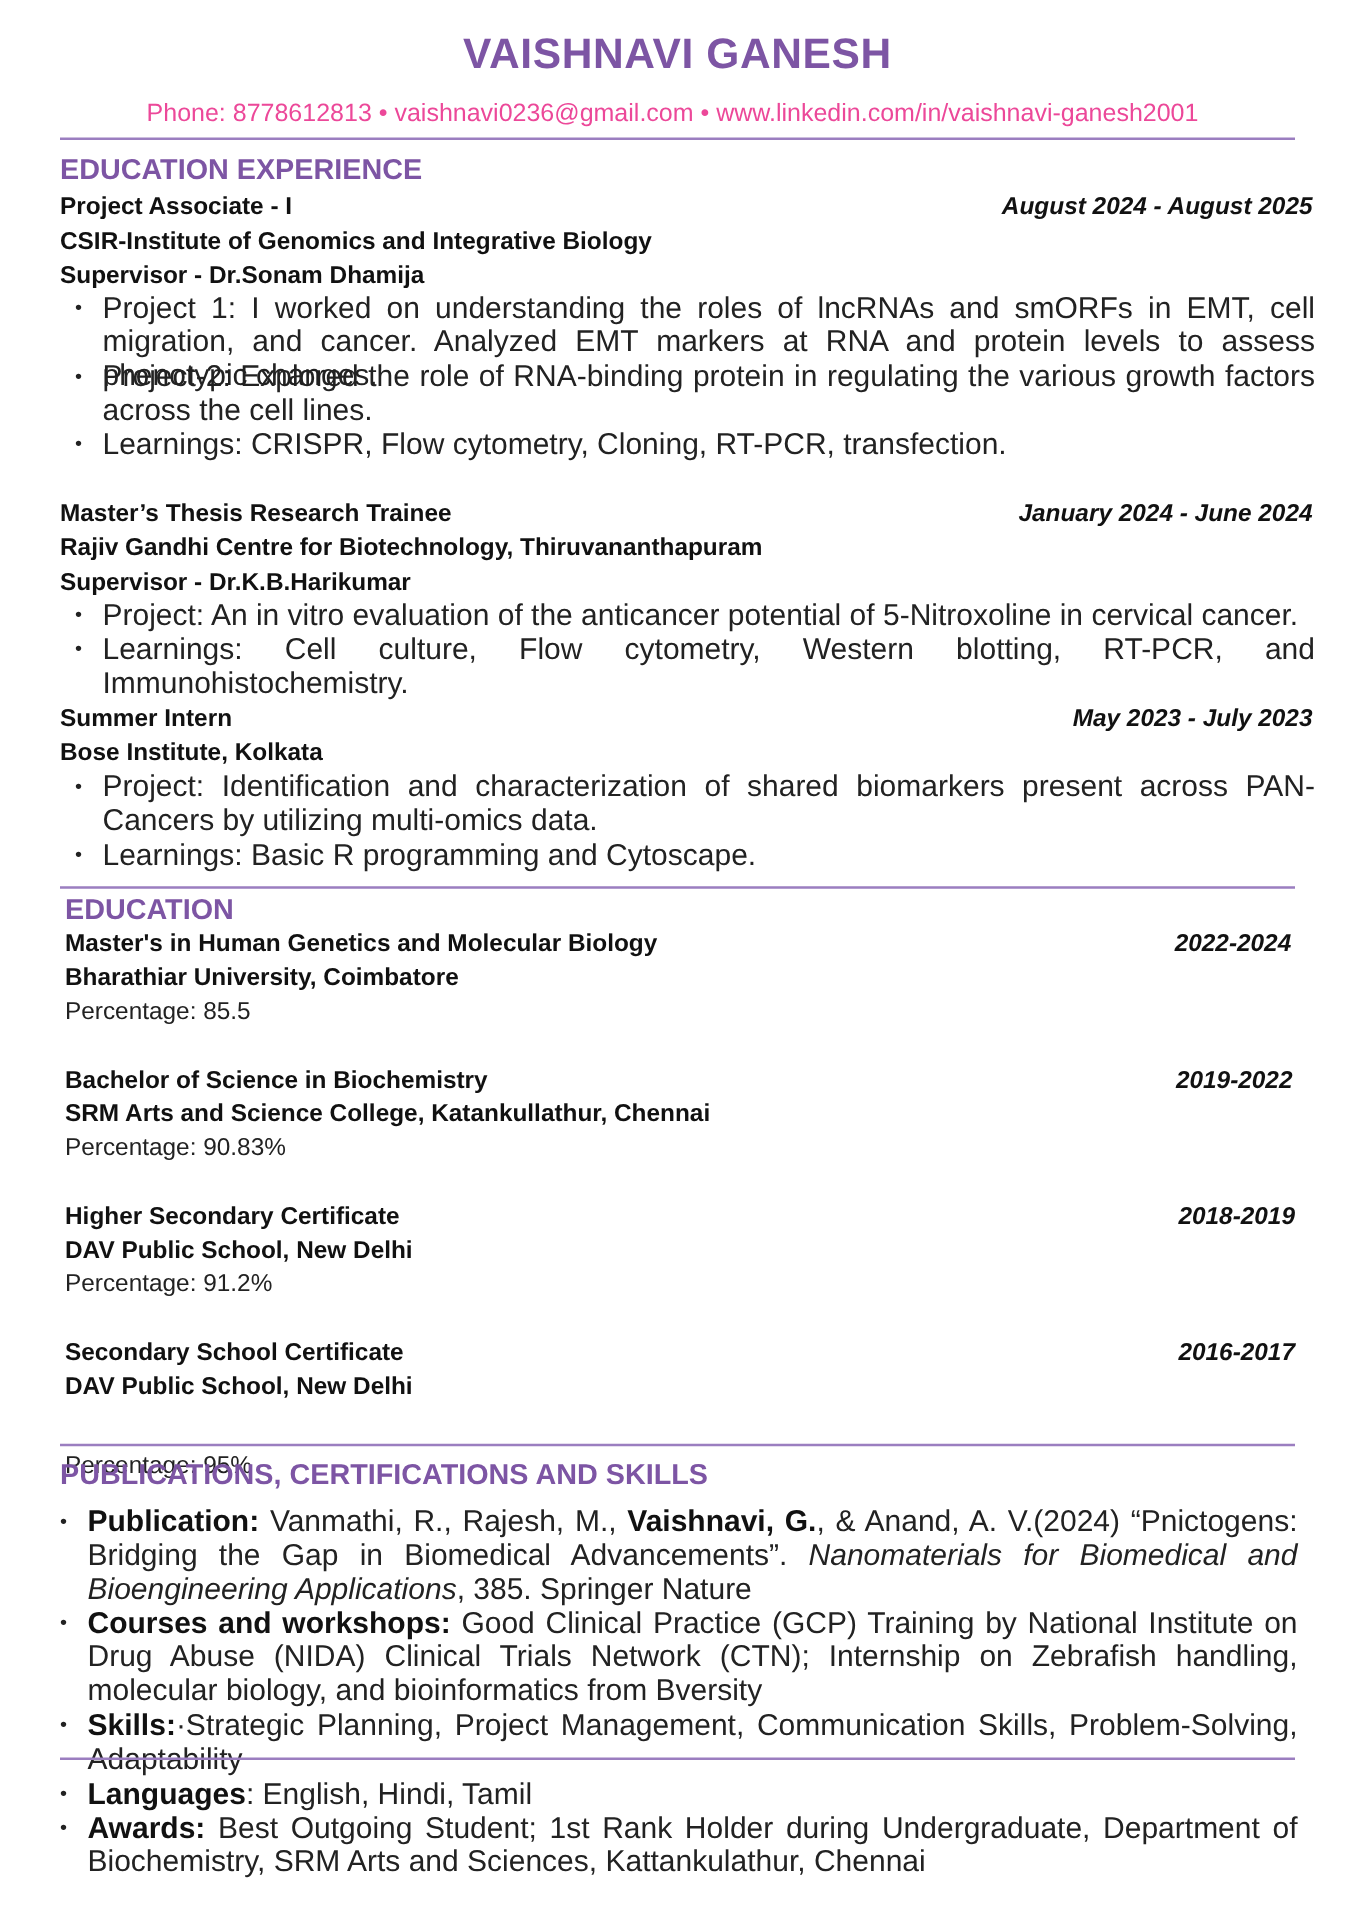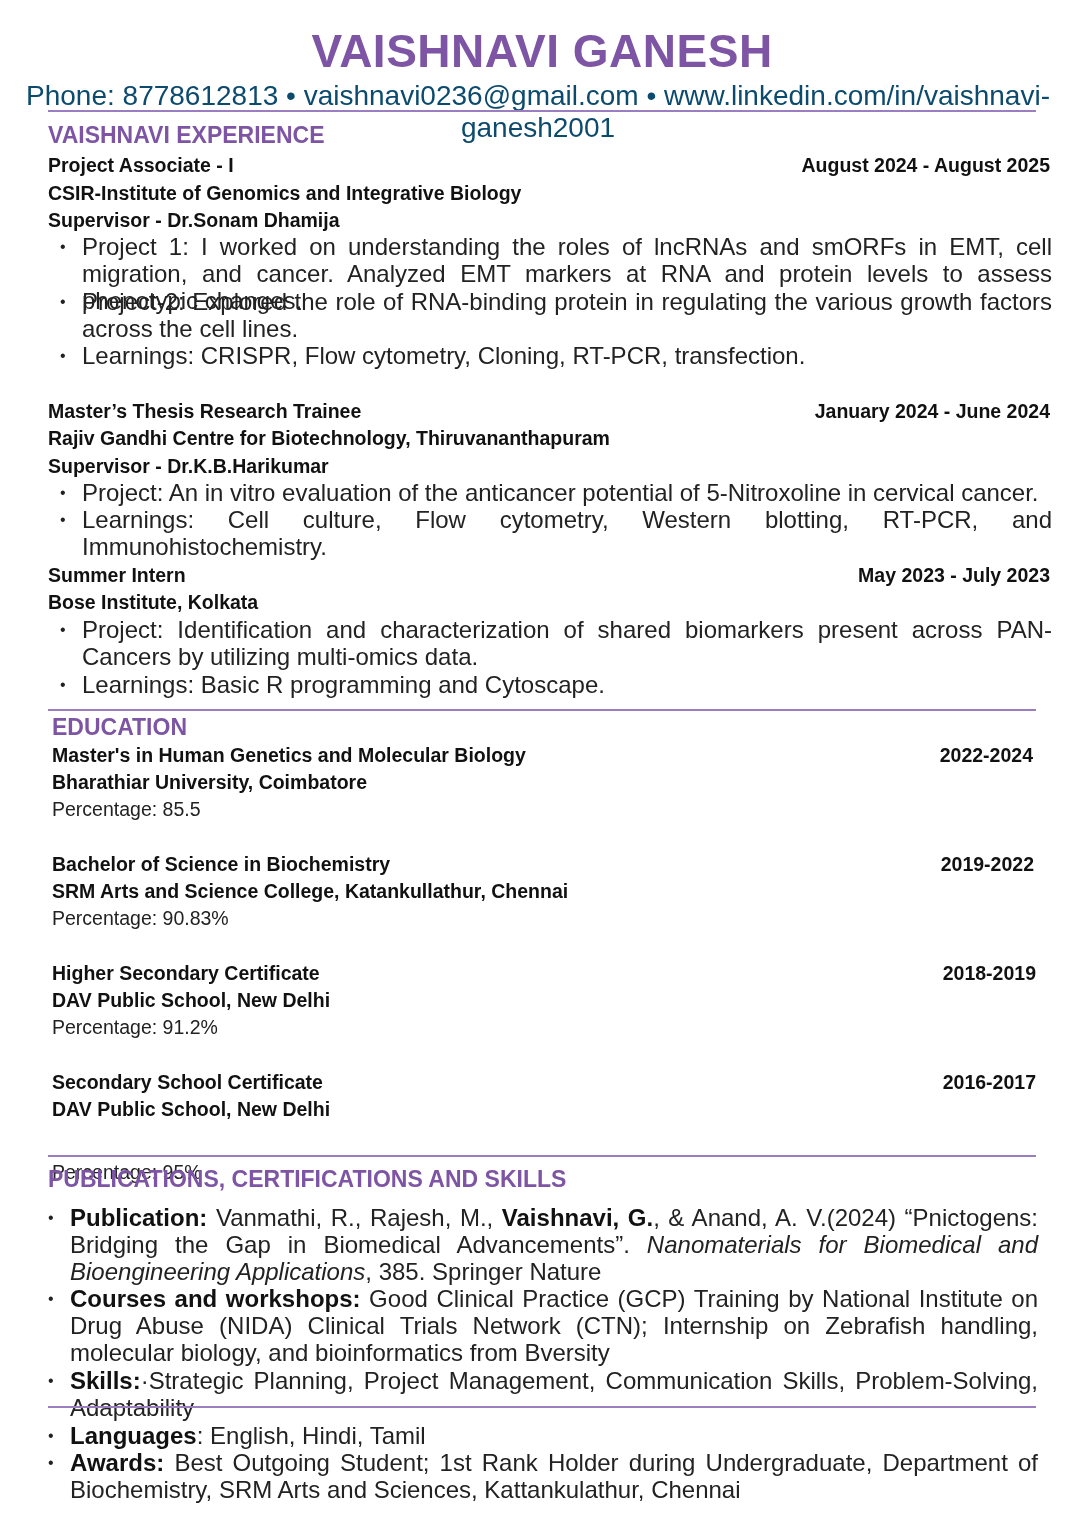--- a/index.html
+++ b/index.html
@@ -3,50 +3,50 @@
 <meta charset="utf-8">
 <style>
   html, body { margin: 0; padding: 0; background: #ffffff; }
   body {
     width: 1084px; height: 1530px; position: relative; overflow: hidden;
     font-family: "Liberation Sans", sans-serif; color: #1a1a1a;
   }
   .page { position: absolute; left: 0; top: 0; width: 1084px; height: 1530px; }
   .name {
     position: absolute; top: 24px; left: 0; width: 1084px; text-align: center;
-    font-size: 46px; font-weight: bold; color: #7d55a4; letter-spacing: 0.5px;
+    font-size: 34px; font-weight: bold; color: #7d55a4; letter-spacing: 0.5px;
   }
   .contact {
     position: absolute; top: 80px; left: 0; width: 1076px; text-align: center;
-    font-size: 28px; color: #0c4a6e;
+    font-size: 20px; color: #ec4899;
   }
   .rule { position: absolute; height: 2px; background: #9b7ec0; }
   .sec-title {
     position: absolute; font-size: 23px; font-weight: bold; color: #7d55a4;
   }
   .line { position: absolute; font-size: 19.5px; white-space: nowrap; }
   .b { font-weight: bold; color: #111; }
-  .date { position: absolute; font-size: 19.5px; font-weight: bold; color: #111; text-align: right; white-space: nowrap; }
+  .date { position: absolute; font-size: 19.5px; font-weight: bold; color: #111; text-align: right; white-space: nowrap; font-style: italic; }
   .bullet { position: absolute; font-size: 24px; line-height: 27.2px; color: #222; text-align: justify; }
   .bullet::before {
     content: "\2022"; position: absolute; left: -22px; top: 0; font-size: 16px; color: #222;
   }
   .just { text-align: justify; text-align-last: left; }
   .plain { color: #222; }
 </style>
 </head>
 <body>
 
 <div class="page">
 
   <div class="name">VAISHNAVI GANESH</div>
   <div class="contact">Phone: 8778612813 • vaishnavi0236@gmail.com • www.linkedin.com/in/vaishnavi-ganesh2001</div>
   <div class="rule" style="left:48px; top:110px; width:988px;"></div>
 
-  <div class="sec-title" style="left:48px; top:122px;">VAISHNAVI EXPERIENCE</div>
+  <div class="sec-title" style="left:48px; top:122px;">EDUCATION EXPERIENCE</div>
 
   <div class="line b" style="left:48px; top:154px;">Project Associate - I</div>
   <div class="date" style="right:34px; top:154px;">August 2024 - August 2025</div>
   <div class="line b" style="left:48px; top:209px;">Supervisor - Dr.Sonam Dhamija</div>
   <div class="line b" style="left:48px; top:182px;">CSIR-Institute of Genomics and Integrative Biology</div>
   <div class="bullet just" style="left:82px; top:233px; width:970px;">Project 1: I worked on understanding the roles of lncRNAs and smORFs in EMT, cell migration, and cancer. Analyzed EMT markers at RNA and protein levels to assess phenotypic changes.</div>
   <div class="bullet just" style="left:82px; top:288px; width:970px;">Project-2: Explored the role of RNA-binding protein in regulating the various growth factors across the cell lines.</div>
   <div class="bullet" style="left:82px; top:342px; width:970px;">Learnings: CRISPR, Flow cytometry, Cloning, RT-PCR, transfection.</div>
 
   <div class="line b" style="left:48px; top:400px;">Master’s Thesis Research Trainee</div>

